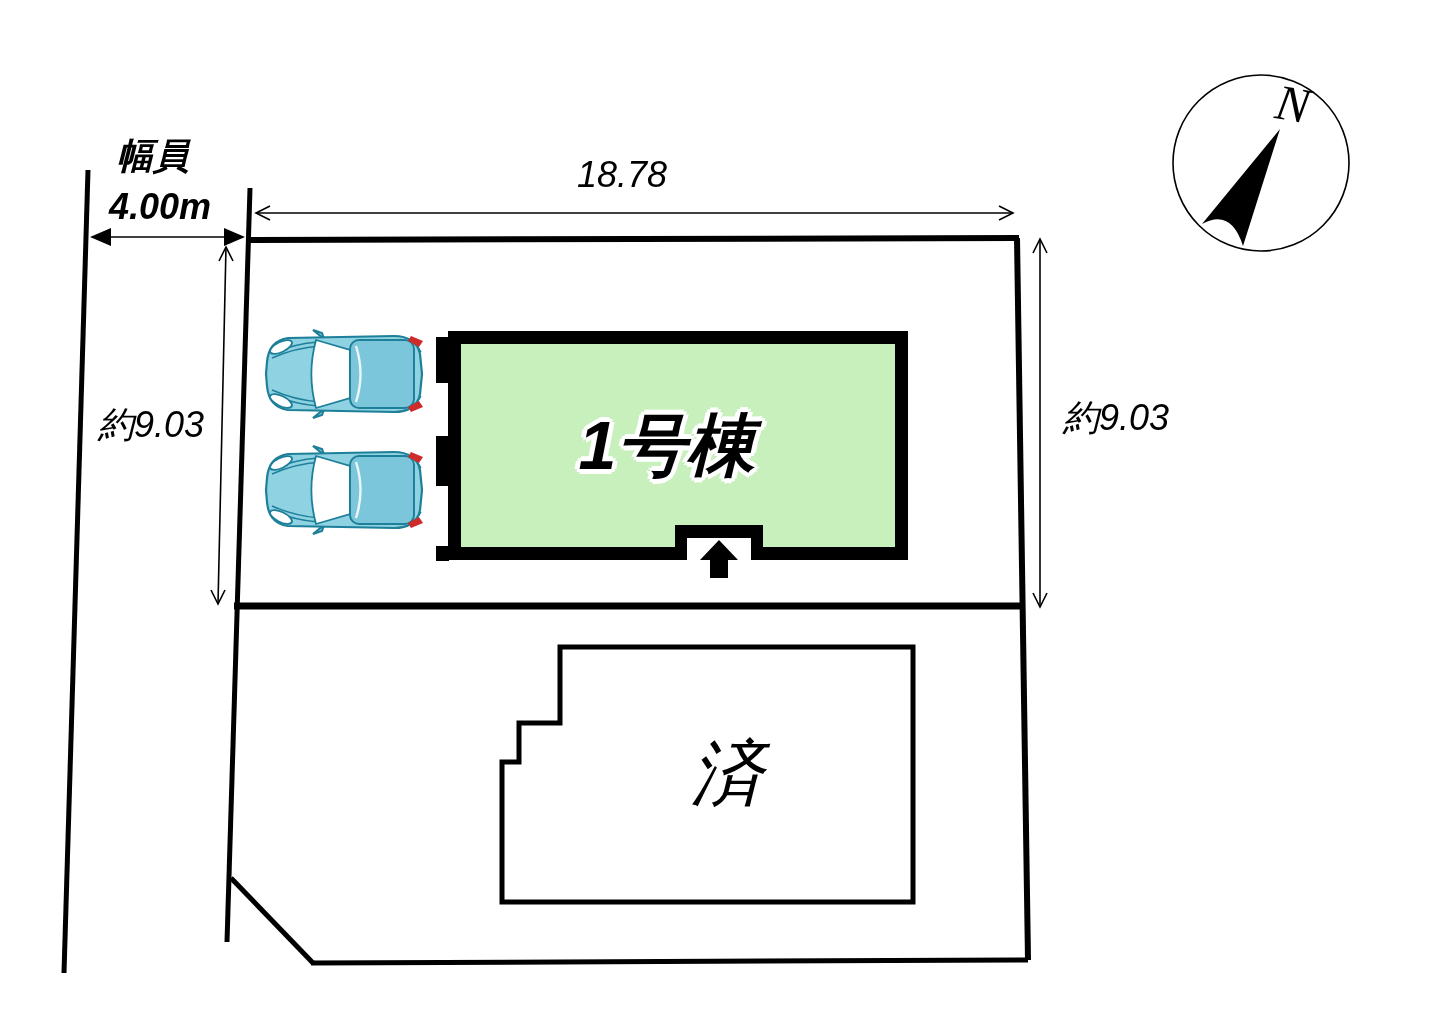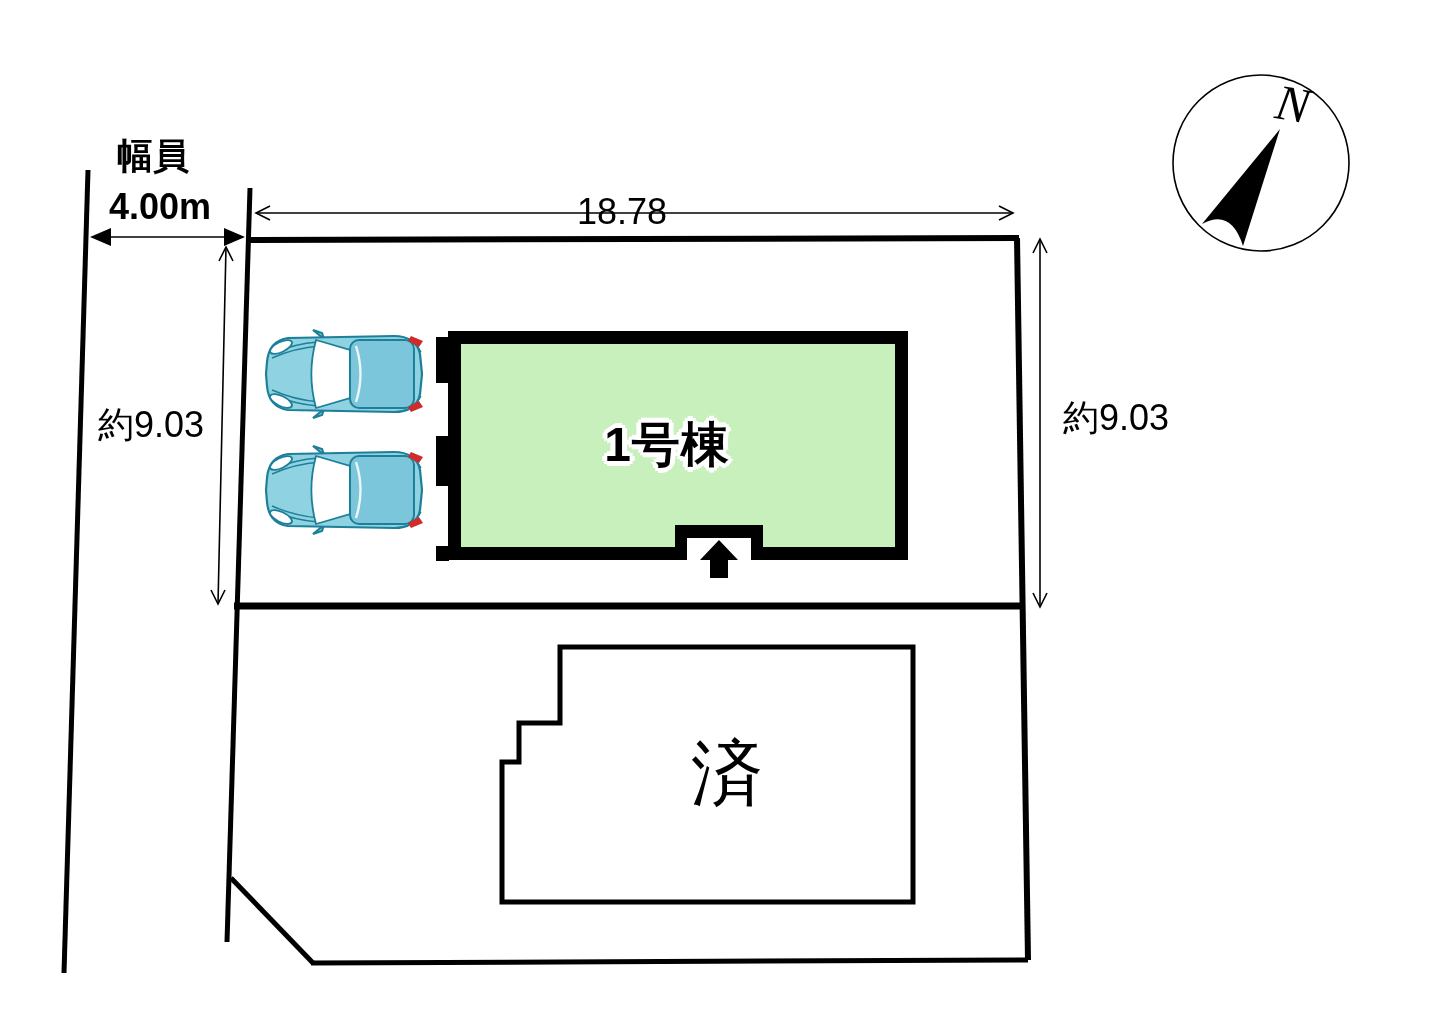--- a/index.html
+++ b/index.html
@@ -2,25 +2,25 @@
 <html style="--line: #000000; --building-fill: #c8f0bd; --car-body: #8fd2e2; --car-roof: #7bc6da; --car-outline: #1e7f99; --car-taillight: #cf2b2b;"><head>
 <meta charset="utf-8">
 <style>
   html,body { margin:0; padding:0; background:#ffffff; }
   .stage {
     position:relative; width:1445px; height:1019px; background:#fff;
     overflow:hidden; font-family:"Liberation Sans","DejaVu Sans",sans-serif;
   }
   .stage > svg { position:absolute; left:0; top:0; }
 
-  .lbl { position:absolute; color:#000; white-space:nowrap; line-height:1; }
+  .lbl { position:absolute; color:#000; white-space:nowrap; line-height:1;font-style:italic; }
   .bold { font-weight:bold; }
-  .centerx { transform:translateX(-50%);margin-top:37px; }
+  .centerx { transform:translateX(-50%); }
   .building-name {
-    font-size:48px; font-weight:bold; letter-spacing:1px;
+    font-size:68px; font-weight:bold; letter-spacing:1px;
     transform:translate(-50%,-50%);
     text-shadow:-4px 0 0 #fff,4px 0 0 #fff,0 -4px 0 #fff,0 4px 0 #fff,
       -3px -3px 0 #fff,3px -3px 0 #fff,-3px 3px 0 #fff,3px 3px 0 #fff,
       -5px 0 0 #fff,5px 0 0 #fff,0 5px 0 #fff,0 -5px 0 #fff;
   }
   .sold { font-size:72px; transform:translate(-50%,-50%); }
   .north {
     font-size:50px; font-style:italic;
     font-family:"Liberation Serif","DejaVu Serif",serif;
     transform:translate(-50%,-50%) rotate(10deg);

